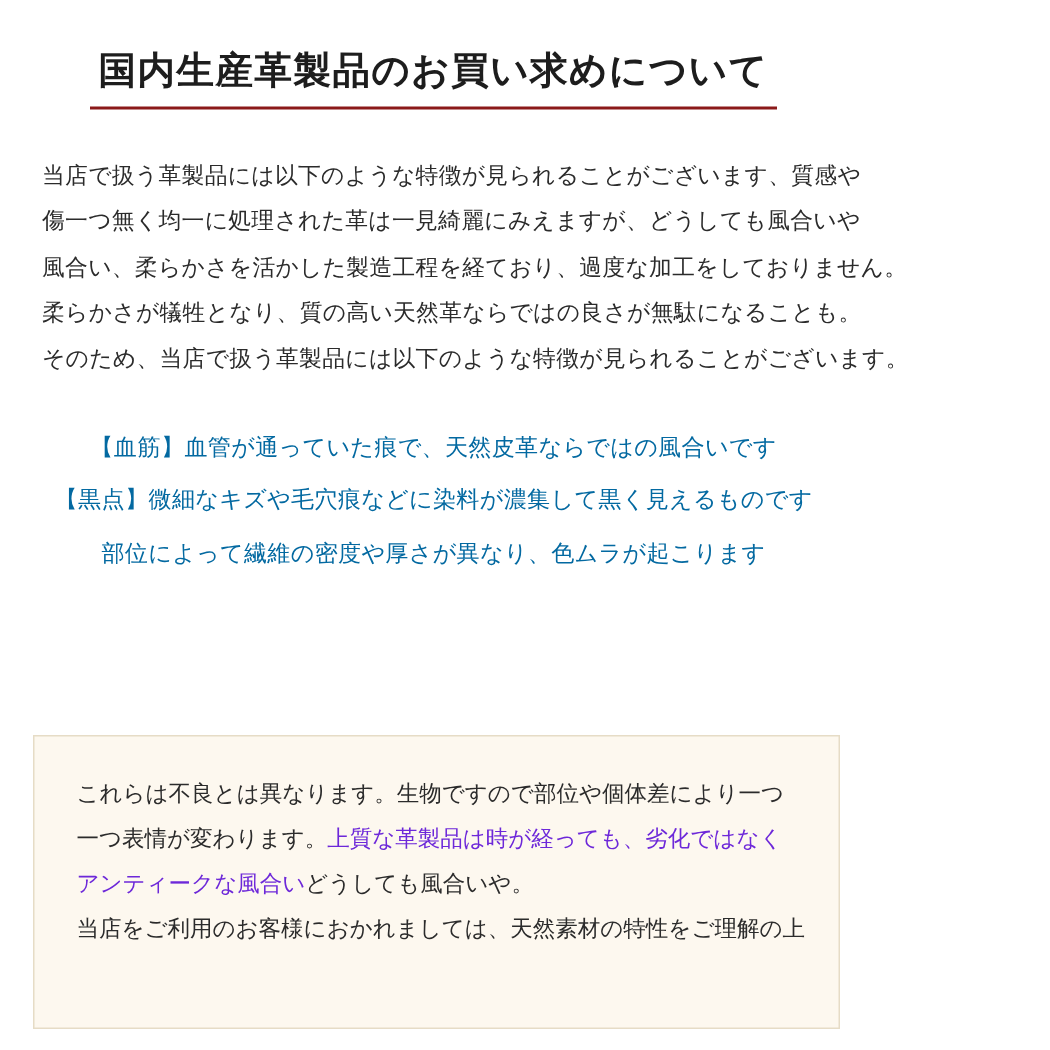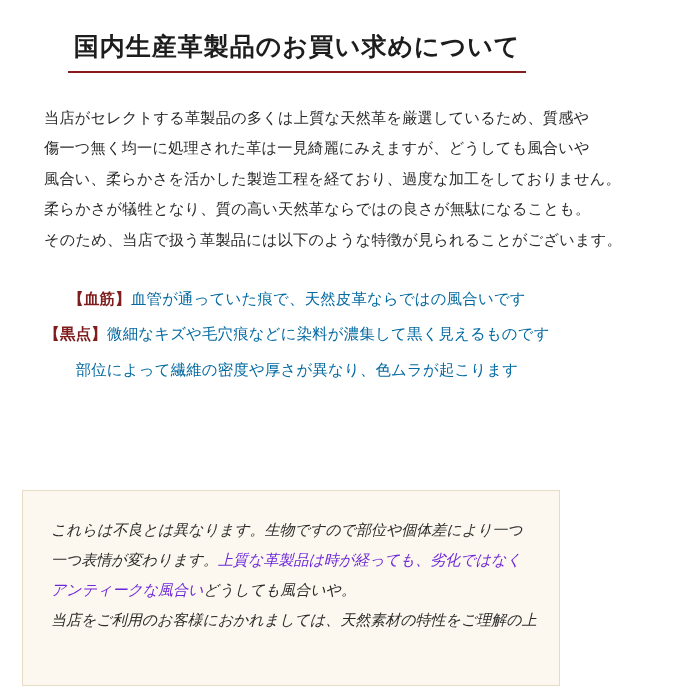--- a/index.html
+++ b/index.html
@@ -12,21 +12,21 @@
     background: #ffffff;
     font-family: "Liberation Serif", "DejaVu Serif", serif;
     color: #2b2b2b;
     overflow: hidden;
   }
   .page {
     position: relative;
     width: 582px;
     height: 700px;
     box-sizing: border-box;
-    padding: 22px 18px 0 30px;
+    padding: 22px 18px 0 14px;
   }
 
   
   .title-wrap {
     text-align: center;
     padding-top: 8px;
   }
   .title {
     display: inline-block;
     font-size: 25px;
@@ -59,22 +59,22 @@
   }
   .feature-row {
     display: flex;
     justify-content: center;
     align-items: baseline;
     font-size: 15.4px;
     line-height: 2.3;
     white-space: nowrap;
   }
   .feature-tag {
-    color: #7f1d1d;
-    font-weight: bold;
+    color: #0369a1;
+    font-weight: normal;
     letter-spacing: 0.3px;
   }
   .feature-text {
     color: #0369a1;
     letter-spacing: 0.2px;
   }
 
   
   .note-box {
     position: absolute;
@@ -86,37 +86,36 @@
     background: #fdf8ef;
     border: 1px solid #e6dcc6;
     padding: 24px 28px 0 28px;
     font-size: 15px;
     line-height: 2.0;
     color: #2b2b2b;
   }
   .note-box p {
     margin: 0;
     white-space: nowrap;
-    font-style: italic;
   }
   .hl {
     color: #6d28d9;
   }
 </style>
 </head>
 <body>
 
 <div class="page">
 
   <div class="title-wrap">
     <div class="title">国内生産革製品のお買い求めについて</div>
   </div>
 
   <div class="intro">
-    <p>当店がセレクトする革製品の多くは上質な天然革を厳選しているため、質感や</p>
+    <p>当店で扱う革製品には以下のような特徴が見られることがございます、質感や</p>
     <p>傷一つ無く均一に処理された革は一見綺麗にみえますが、どうしても風合いや</p>
     <p>風合い、柔らかさを活かした製造工程を経ており、過度な加工をしておりません。</p>
     <p>柔らかさが犠牲となり、質の高い天然革ならではの良さが無駄になることも。</p>
     <p>そのため、当店で扱う革製品には以下のような特徴が見られることがございます。</p>
   </div>
 
   <div class="features">
     <div class="feature-row">
       <span class="feature-tag">【血筋】</span>
       <span class="feature-text">血管が通っていた痕で、天然皮革ならではの風合いです</span>

